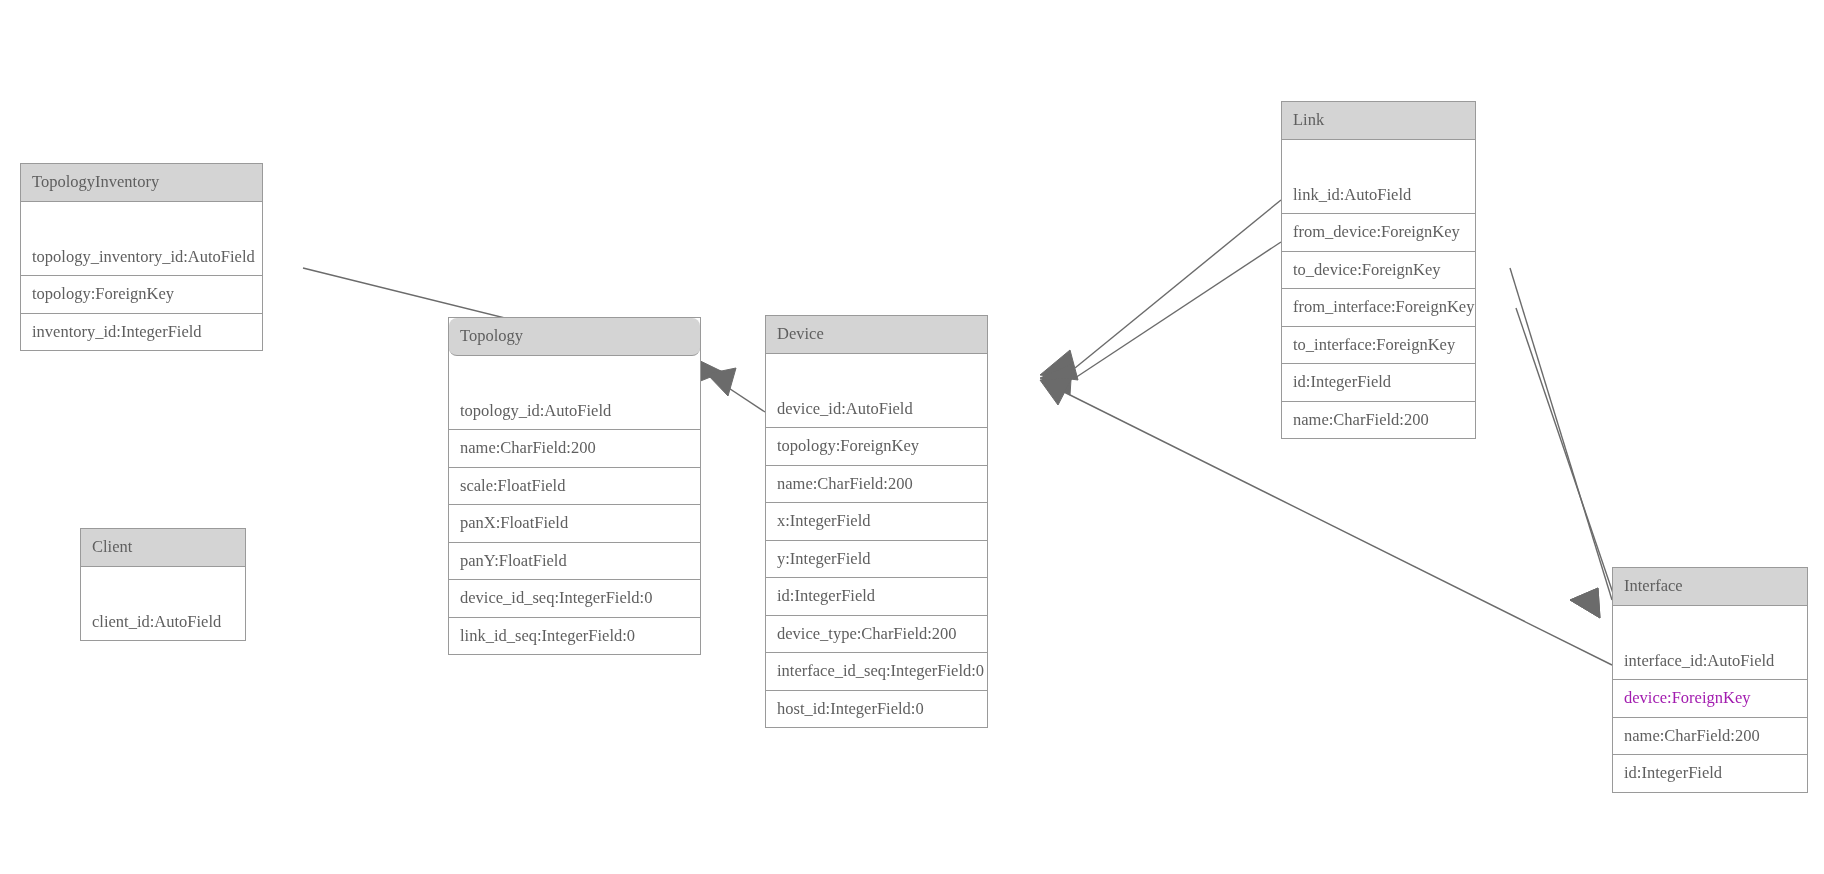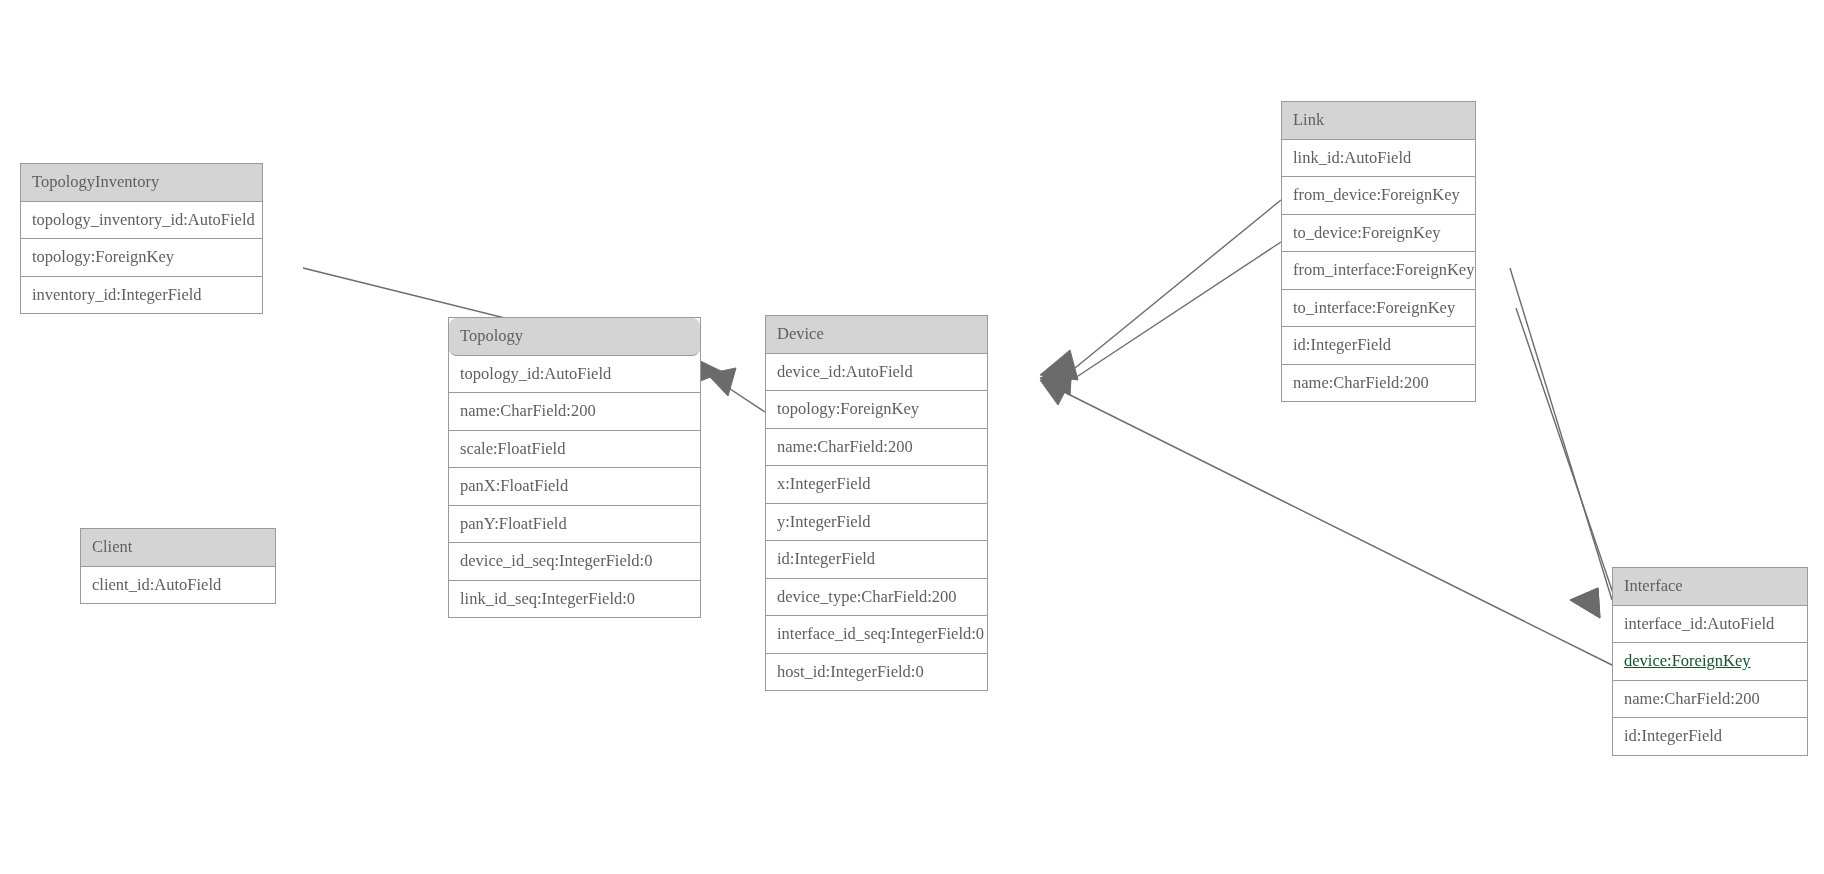--- a/index.html
+++ b/index.html
@@ -38,20 +38,21 @@
     border-bottom: 1px solid #9a9a9a;
     color: #5f5f5f;
     font-size: 16.5px;
     line-height: 1;
     padding: 10px 0 10px 11px;
     white-space: nowrap;
     overflow: hidden;
   }
   .entity-rows {
     display: block;
+    margin-top: 37px;
   }
   .entity-row {
     color: #5f5f5f;
     font-size: 16.5px;
     line-height: 1;
     padding: 10px 0 10px 11px;
     border-bottom: 1px solid #9a9a9a;
     white-space: nowrap;
     overflow: hidden;
   }
@@ -99,21 +100,21 @@
 
   <div id="entities">
       <div class="entity" style="left: 20px; top: 163px; width: 243px; border-color: rgb(154, 154, 154); background: rgb(255, 255, 255);">
         <div class="entity-header" style="background: rgb(212, 212, 212); color: rgb(95, 95, 95); border-bottom-color: rgb(154, 154, 154);">TopologyInventory</div>
         <div class="entity-rows">
           <div class="entity-row" style="color: rgb(95, 95, 95); border-bottom-color: rgb(154, 154, 154);">topology_inventory_id:AutoField</div>
           <div class="entity-row" style="color: rgb(95, 95, 95); border-bottom-color: rgb(154, 154, 154);">topology:ForeignKey</div>
           <div class="entity-row" style="color: rgb(95, 95, 95); border-bottom-color: rgb(154, 154, 154);">inventory_id:IntegerField</div>
         </div>
       </div>
-      <div class="entity" style="left: 80px; top: 528px; width: 196px; border-color: rgb(154, 154, 154); background: rgb(255, 255, 255);">
+      <div class="entity" style="left: 80px; top: 528px; width: 166px; border-color: rgb(154, 154, 154); background: rgb(255, 255, 255);">
         <div class="entity-header" style="background: rgb(212, 212, 212); color: rgb(95, 95, 95); border-bottom-color: rgb(154, 154, 154);">Client</div>
         <div class="entity-rows">
           <div class="entity-row" style="color: rgb(95, 95, 95); border-bottom-color: rgb(154, 154, 154);">client_id:AutoField</div>
         </div>
       </div>
       <div class="entity" style="left: 448px; top: 317px; width: 253px; border-color: rgb(154, 154, 154); background: rgb(255, 255, 255);">
         <div class="entity-header" style="background: rgb(212, 212, 212); color: rgb(95, 95, 95); border-bottom-color: rgb(154, 154, 154); border-radius: 8px;">Topology</div>
         <div class="entity-rows">
           <div class="entity-row" style="color: rgb(95, 95, 95); border-bottom-color: rgb(154, 154, 154);">topology_id:AutoField</div>
           <div class="entity-row" style="color: rgb(95, 95, 95); border-bottom-color: rgb(154, 154, 154);">name:CharField:200</div>
@@ -147,20 +148,20 @@
           <div class="entity-row" style="color: rgb(95, 95, 95); border-bottom-color: rgb(154, 154, 154);">from_interface:ForeignKey</div>
           <div class="entity-row" style="color: rgb(95, 95, 95); border-bottom-color: rgb(154, 154, 154);">to_interface:ForeignKey</div>
           <div class="entity-row" style="color: rgb(95, 95, 95); border-bottom-color: rgb(154, 154, 154);">id:IntegerField</div>
           <div class="entity-row" style="color: rgb(95, 95, 95); border-bottom-color: rgb(154, 154, 154);">name:CharField:200</div>
         </div>
       </div>
       <div class="entity" style="left: 1612px; top: 567px; width: 196px; border-color: rgb(154, 154, 154); background: rgb(255, 255, 255);">
         <div class="entity-header" style="background: rgb(212, 212, 212); color: rgb(95, 95, 95); border-bottom-color: rgb(154, 154, 154);">Interface</div>
         <div class="entity-rows">
           <div class="entity-row" style="color: rgb(95, 95, 95); border-bottom-color: rgb(154, 154, 154);">interface_id:AutoField</div>
-          <div class="entity-row" style="color: #14532d; border-bottom-color: rgb(154, 154, 154); text-decoration: underline;">device:ForeignKey</div>
+          <div class="entity-row" style="color: #a21caf; border-bottom-color: rgb(154, 154, 154);">device:ForeignKey</div>
           <div class="entity-row" style="color: rgb(95, 95, 95); border-bottom-color: rgb(154, 154, 154);">name:CharField:200</div>
           <div class="entity-row" style="color: rgb(95, 95, 95); border-bottom-color: rgb(154, 154, 154);">id:IntegerField</div>
         </div>
       </div>
     </div>
 
 </div>
 
 </body></html>

